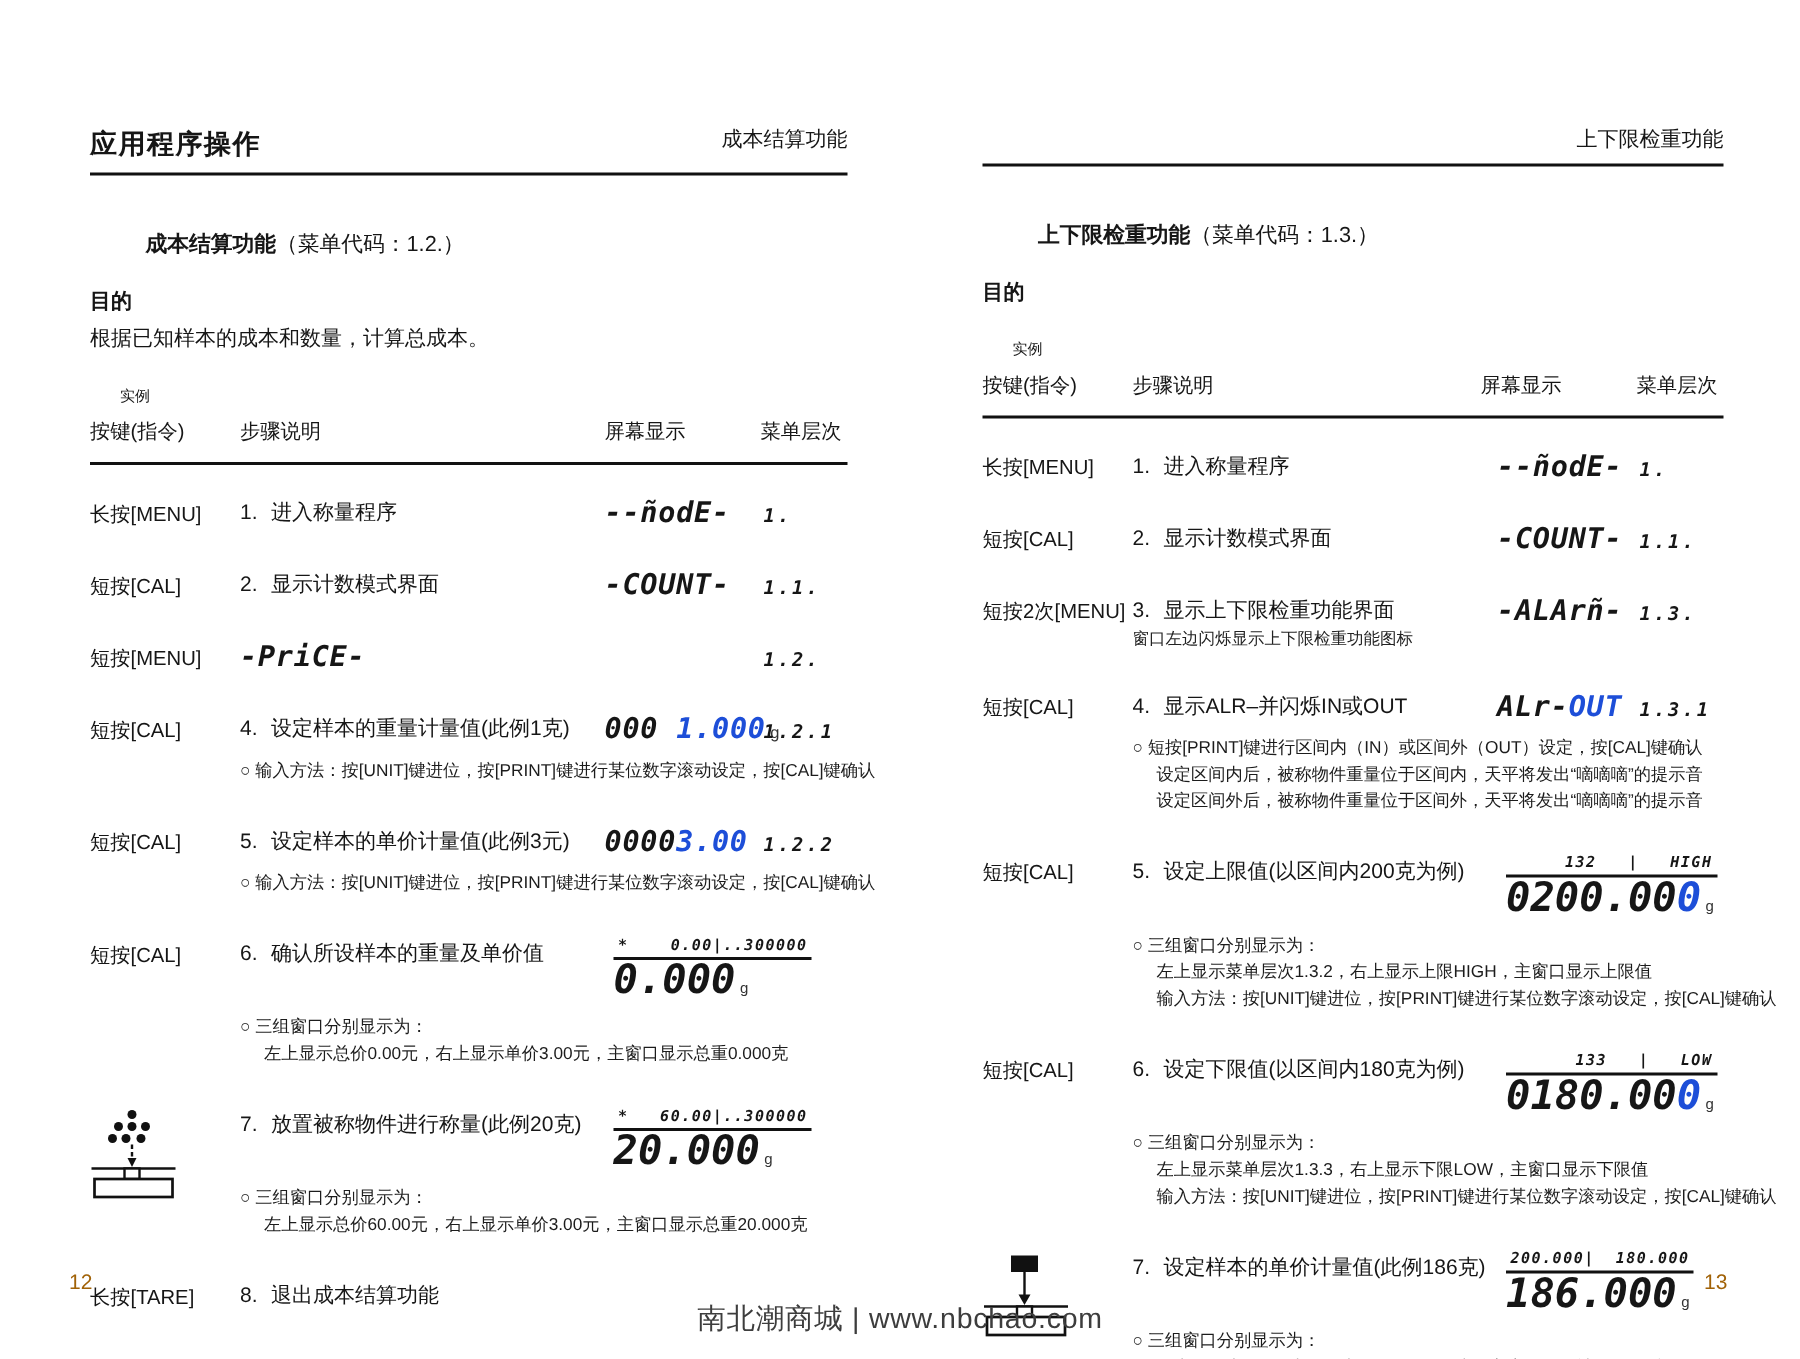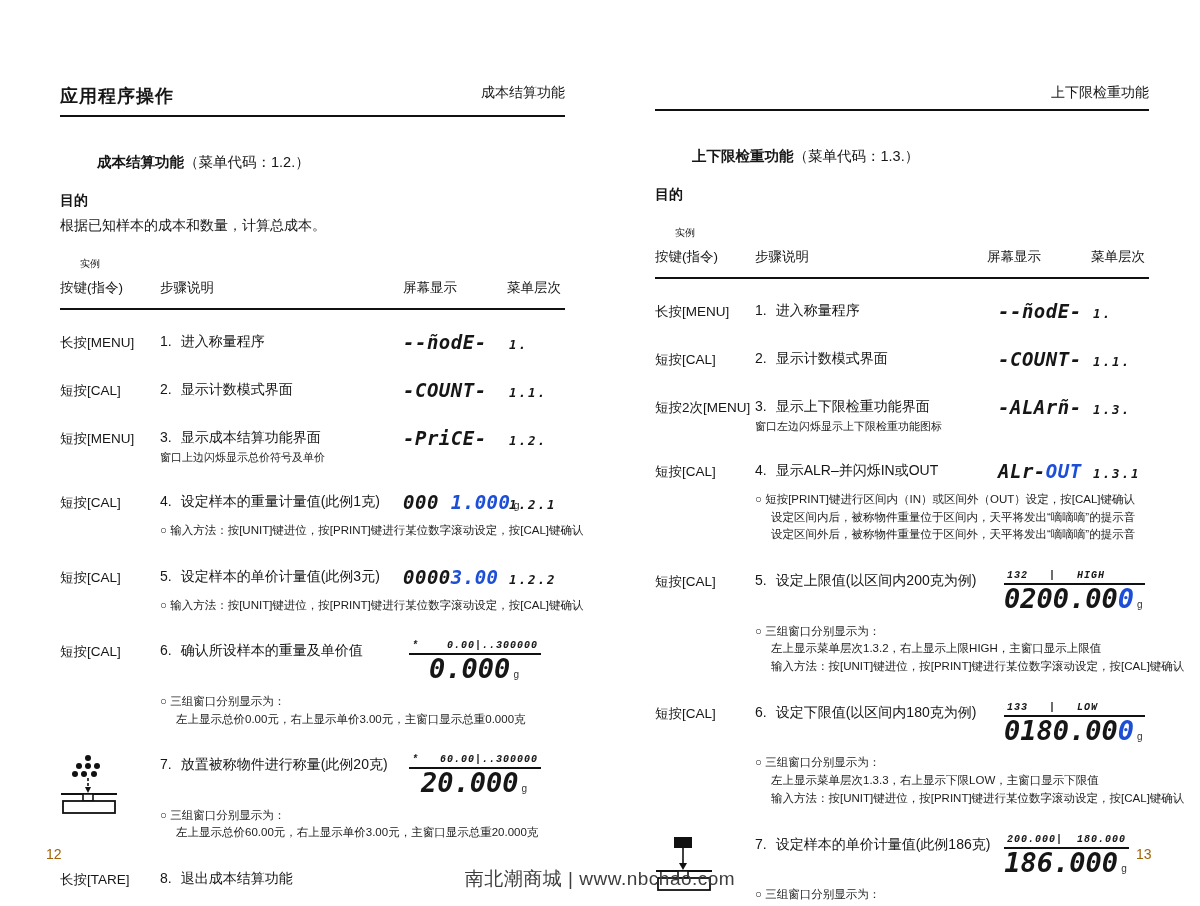--- a/index.html
+++ b/index.html
@@ -42,22 +42,22 @@
   .level{flex:0 0 56px;padding-left:4px;padding-top:3px;}
 
   .seg{font-family:"DejaVu Sans Mono","Liberation Mono",monospace;font-style:italic;font-weight:bold;white-space:pre;}
   .seg-line{font-size:19px;letter-spacing:0.5px;line-height:1;padding-top:1px;}
   .seg-gray{color:#1d4ed8;}
   .seg-unit{font-family:"Liberation Sans",sans-serif;font-style:normal;font-weight:normal;font-size:11px;color:#333;margin-left:3px;}
   .level .seg{font-size:12.5px;letter-spacing:2px;font-weight:bold;}
 
   .disp2{display:inline-block;margin-left:6px;}
   .disp2-top{font-size:10px;letter-spacing:1px;border-bottom:2px solid #111;
-    padding:0 3px 2px 3px;line-height:1;font-family:Liberation Mono, monospace;}
-  .disp2-main{font-size:27px;line-height:1.05;text-align:center;padding-right:2px;}
+    padding:0 3px 2px 3px;text-align:right;line-height:1;}
+  .disp2-main{font-size:27px;line-height:1.05;text-align:left;padding-right:2px;}
   .disp2-main .seg-unit{font-size:10px;vertical-align:baseline;}
 
   .notes{margin-top:9px;font-size:11.5px;line-height:1.55;color:#1c1c1c;}
   .note-line{white-space:nowrap;}
   .note-follow{padding-left:16px;}
 
   .shortcut{margin-top:30px;position:relative;padding-left:19px;
     font-size:14.5px;font-weight:bold;line-height:1.9;}
   .shortcut .bullet{position:absolute;left:0;top:2px;font-size:13px;}
 
@@ -112,21 +112,20 @@
               <div class="seg seg-line"><span class="seg-black">-COUNT-</span></div>
             </div>
             <div class="level"><span class="seg">1.1.</span></div>
           </div>
         </div>
       </div>
       <div class="row">
         <div class="col-key">短按[MENU]</div>
         <div class="row-body">
           <div class="row-top">
-            <div class="step"><span class="step-num">3.</span><span>显示成本结算功能界面</span><div class="substep">窗口上边闪烁显示总价符号及单价</div></div>
             <div class="disp">
               <div class="seg seg-line"><span class="seg-black">-PriCE-</span></div>
             </div>
             <div class="level"><span class="seg">1.2.</span></div>
           </div>
         </div>
       </div>
       <div class="row">
         <div class="col-key">短按[CAL]</div>
         <div class="row-body">

